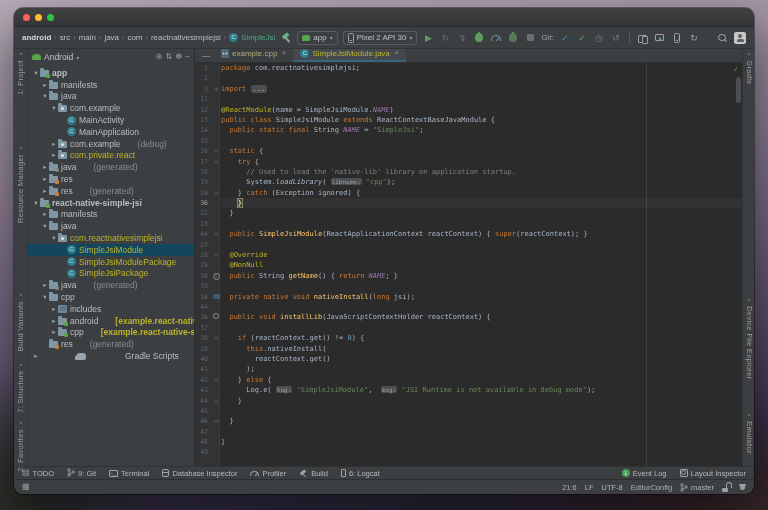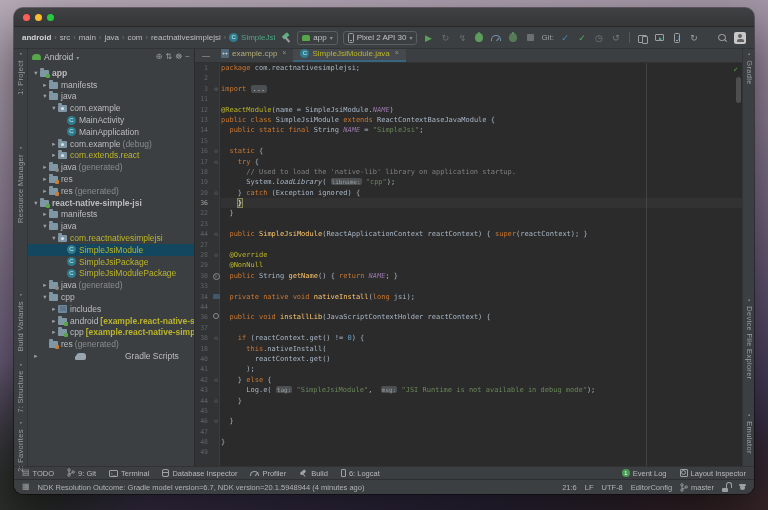--- a/index.html
+++ b/index.html
@@ -85,21 +85,21 @@
   .phead .hic{color:#9da0a2;font-size:8px;line-height:10px}
   .phead .spring{flex:1}
   .i-android{width:9px;height:6px;background:#57a64a;border-radius:4px 4px 1px 1px;display:inline-block}
   .tree{flex:1;overflow:hidden;padding-top:2px;font-size:8.5px;color:#bbbdbf}
   .trow{display:flex;align-items:center;height:11.8px;white-space:nowrap;overflow:hidden}
   .trow.sel{background:#13475f}
   .chev{width:8px;flex:0 0 8px;text-align:center;color:#9fa2a5;font-size:6.5px}
   .tlabel{margin-left:3px}
   .tlabel.y{color:#bbb529}
   .tlabel.b{font-weight:bold}
-  .tsfx{color:#8a8d90;margin-left:2px}
+  .tsfx{color:#8a8d90;margin-left:17px}
   .tsfx.y{color:#bbb529;font-weight:bold}
   .ic{display:inline-block;position:relative;flex:0 0 auto}
   .ic-folder,.ic-package,.ic-module,.ic-folderg,.ic-folderr,.ic-app{width:9px;height:7px;background:#7f96a5;border-radius:1px;margin-top:1px}
   .ic-folder::before,.ic-package::before,.ic-module::before,.ic-folderg::before,.ic-folderr::before,.ic-app::before{
     content:"";position:absolute;left:0;top:-2px;width:4px;height:2px;background:#7f96a5;border-radius:1px 1px 0 0}
   .ic-package::after{content:"";position:absolute;left:3px;top:2px;width:3px;height:3px;background:#d8e4ea;border-radius:50%}
   .ic-module::after,.ic-app::after{content:"";position:absolute;right:-1px;bottom:-1px;width:4px;height:4px;background:#57a64a;border-radius:1px}
   .ic-folderg::after{content:"";position:absolute;right:-1px;bottom:-1px;width:4px;height:4px;background:#8c8c8c;border-radius:50%}
   .ic-folderr::after{content:"";position:absolute;right:-1px;bottom:-1px;width:4px;height:4px;background:#c77f3c;border-radius:1px}
   .ic-class{width:9px;height:9px;border-radius:50%;background:#2d7d8f;color:#d3eef3;font-size:6px;line-height:9px;text-align:center;font-family:"Liberation Sans",sans-serif}
@@ -310,21 +310,21 @@
           </div>
           <div class="trow" style="padding-left: 22px;">
             <span class="chev">▸</span>
             <span class="ic ic-package"></span>
             <span class="tlabel">com.example</span>
             <span class="tsfx">(debug)</span>
           </div>
           <div class="trow" style="padding-left: 22px;">
             <span class="chev">▸</span>
             <span class="ic ic-package"></span>
-            <span class="tlabel y">com.extends.react</span>
+            <span class="tlabel y">com.private.react</span>
           </div>
           <div class="trow" style="padding-left: 13px;">
             <span class="chev">▸</span>
             <span class="ic ic-folderg"></span>
             <span class="tlabel">java</span>
             <span class="tsfx">(generated)</span>
           </div>
           <div class="trow" style="padding-left: 13px;">
             <span class="chev">▸</span>
             <span class="ic ic-folderr"></span>
@@ -357,26 +357,26 @@
             <span class="tlabel y">com.reactnativesimplejsi</span>
           </div>
           <div class="trow sel" style="padding-left: 31px;">
             <span class="chev"></span>
             <span class="ic ic-class"></span>
             <span class="tlabel y">SimpleJsiModule</span>
           </div>
           <div class="trow" style="padding-left: 31px;">
             <span class="chev"></span>
             <span class="ic ic-class"></span>
-            <span class="tlabel y">SimpleJsiPackage</span>
+            <span class="tlabel y">SimpleJsiModulePackage</span>
           </div>
           <div class="trow" style="padding-left: 31px;">
             <span class="chev"></span>
             <span class="ic ic-class"></span>
-            <span class="tlabel y">SimpleJsiModulePackage</span>
+            <span class="tlabel y">SimpleJsiPackage</span>
           </div>
           <div class="trow" style="padding-left: 13px;">
             <span class="chev">▸</span>
             <span class="ic ic-folderg"></span>
             <span class="tlabel">java</span>
             <span class="tsfx">(generated)</span>
           </div>
           <div class="trow" style="padding-left: 13px;">
             <span class="chev">▾</span>
             <span class="ic ic-folder"></span>
@@ -674,21 +674,20 @@
         <span>Event Log</span>
       </span>
       <span class="bitem">
         <span class="bi bi-layout"></span>
         <span>Layout Inspector</span>
       </span>
     </div>
 
   <div class="sbar">
     <span class="bi">▦</span>
-    <span>NDK Resolution Outcome: Gradle model version=6.7, NDK version=20.1.5948944 (4 minutes ago)</span>
     <span class="spring"></span>
     <span class="sitem">21:6</span>
     <span class="sitem">LF</span>
     <span class="sitem">UTF-8</span>
     <span class="sitem">EditorConfig</span>
     <span class="sitem">
       <span class="branch-svg" id="branch-status"><svg width="8" height="9" viewBox="0 0 8 9">
             <circle cx="2" cy="1.9" r="1.2" fill="none" stroke="#9fa2a5" stroke-width="0.9"></circle>
             <circle cx="2" cy="7.1" r="1.2" fill="none" stroke="#9fa2a5" stroke-width="0.9"></circle>
             <circle cx="6.2" cy="4" r="1.2" fill="none" stroke="#9fa2a5" stroke-width="0.9"></circle>

